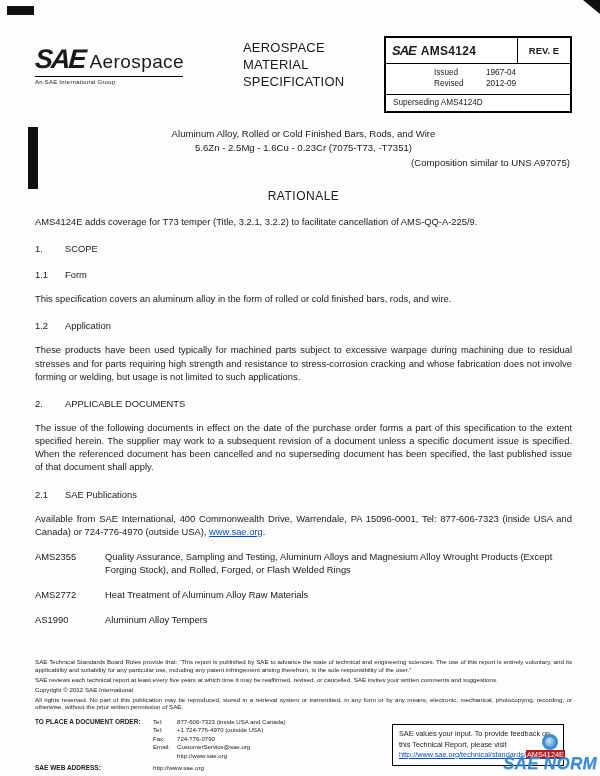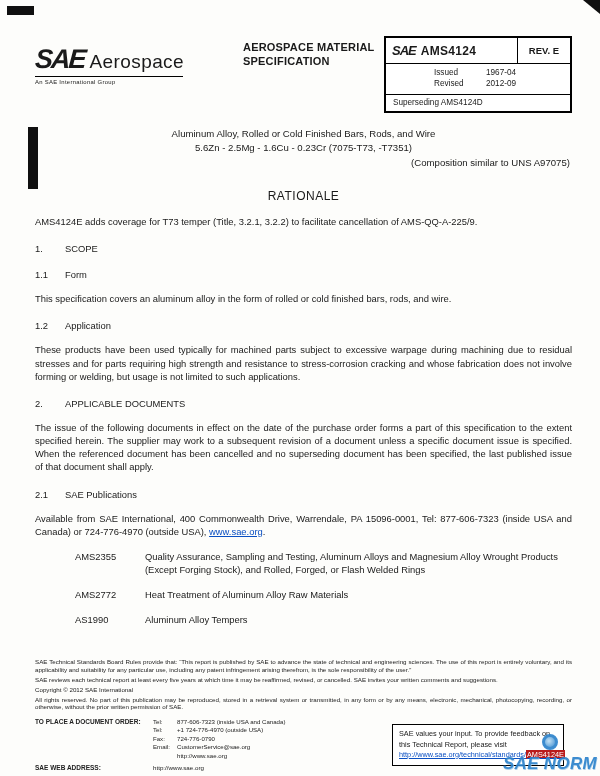--- a/index.html
+++ b/index.html
@@ -16,21 +16,21 @@
 
   
   .header { display:flex; align-items:flex-start; }
   .logo-block { width:168px; padding-top:8px; }
   .logo-row { display:flex; align-items:baseline; }
   .sae-mark { font-style:italic; font-weight:bold; font-size:27px; letter-spacing:-2px; padding-right:5px; transform:skewX(-4deg); }
   .aero { font-size:19px; letter-spacing:0.4px; }
   .logo-rule { border-top:1.3px solid #000; margin-top:1px; width:148px; }
   .tagline { font-size:5.9px; margin-top:2px; letter-spacing:0.3px; }
 
-  .doc-type { width:134px; margin-left:40px; padding-top:4px; font-weight:bold; font-size:11px; line-height:1.3; letter-spacing:0.2px; }
+  .doc-type { width:134px; margin-left:40px; padding-top:4px; font-weight:normal; font-size:13px; line-height:1.3; letter-spacing:0.2px; }
 
   .info-box { margin-left:auto; width:188px; border:2px solid #000; background:#fff; }
   .ib-row1 { display:flex; border-bottom:1.5px solid #000; align-items:stretch; }
   .ib-num { flex:1; display:flex; align-items:center; padding:5px 6px; border-right:1.5px solid #000; gap:5px; }
   .ib-sae { font-style:italic; font-weight:bold; font-size:13px; letter-spacing:-1px; }
   .ib-doc { font-weight:bold; font-size:12px; letter-spacing:0.3px; }
   .ib-rev { width:52px; display:flex; align-items:center; justify-content:center; font-weight:bold; font-size:9.5px; }
   .ib-dates { padding:4px 7px 4px; border-bottom:1px solid #000; font-size:8.2px; }
   .dr { display:flex; margin-bottom:2px;margin-left:41px; }
   .dl { width:52px; }
@@ -40,21 +40,21 @@
   .title-block { margin-top:14px; font-size:9.6px; line-height:1.5; text-align:center; }
   .tb-right { text-align:right; padding-right:2px; }
 
   .rationale-h { margin-top:19px; text-align:center; font-size:12px; letter-spacing:0.5px; }
 
   .para { margin-top:12px; font-size:9.4px; line-height:1.4; text-align:justify; }
   .sec-h { margin-top:15px; font-size:9.4px; display:flex; }
   .sec-num { width:30px; flex-shrink:0; }
 
   .pub-row { margin-top:12px; display:flex; font-size:9.4px; line-height:1.4; }
-  .pub-code { width:70px; flex-shrink:0;margin-left:40px; }
+  .pub-code { width:70px; flex-shrink:0; }
   .pub-desc { flex:1; }
 
   .lnk { color:#0a4fc2; text-decoration:underline; cursor:pointer; }
 
   
   .footer { position:absolute; left:35px; width:537px; bottom:4px; font-size:6.2px; line-height:1.22; color:#222; }
   .legal { text-align:justify; margin-bottom:2.5px; }
   .copyright { margin:2.5px 0; }
   .order { display:flex; margin-top:7px; width:330px; }
   .order-label { width:118px; font-weight:bold; font-size:6.5px; }

